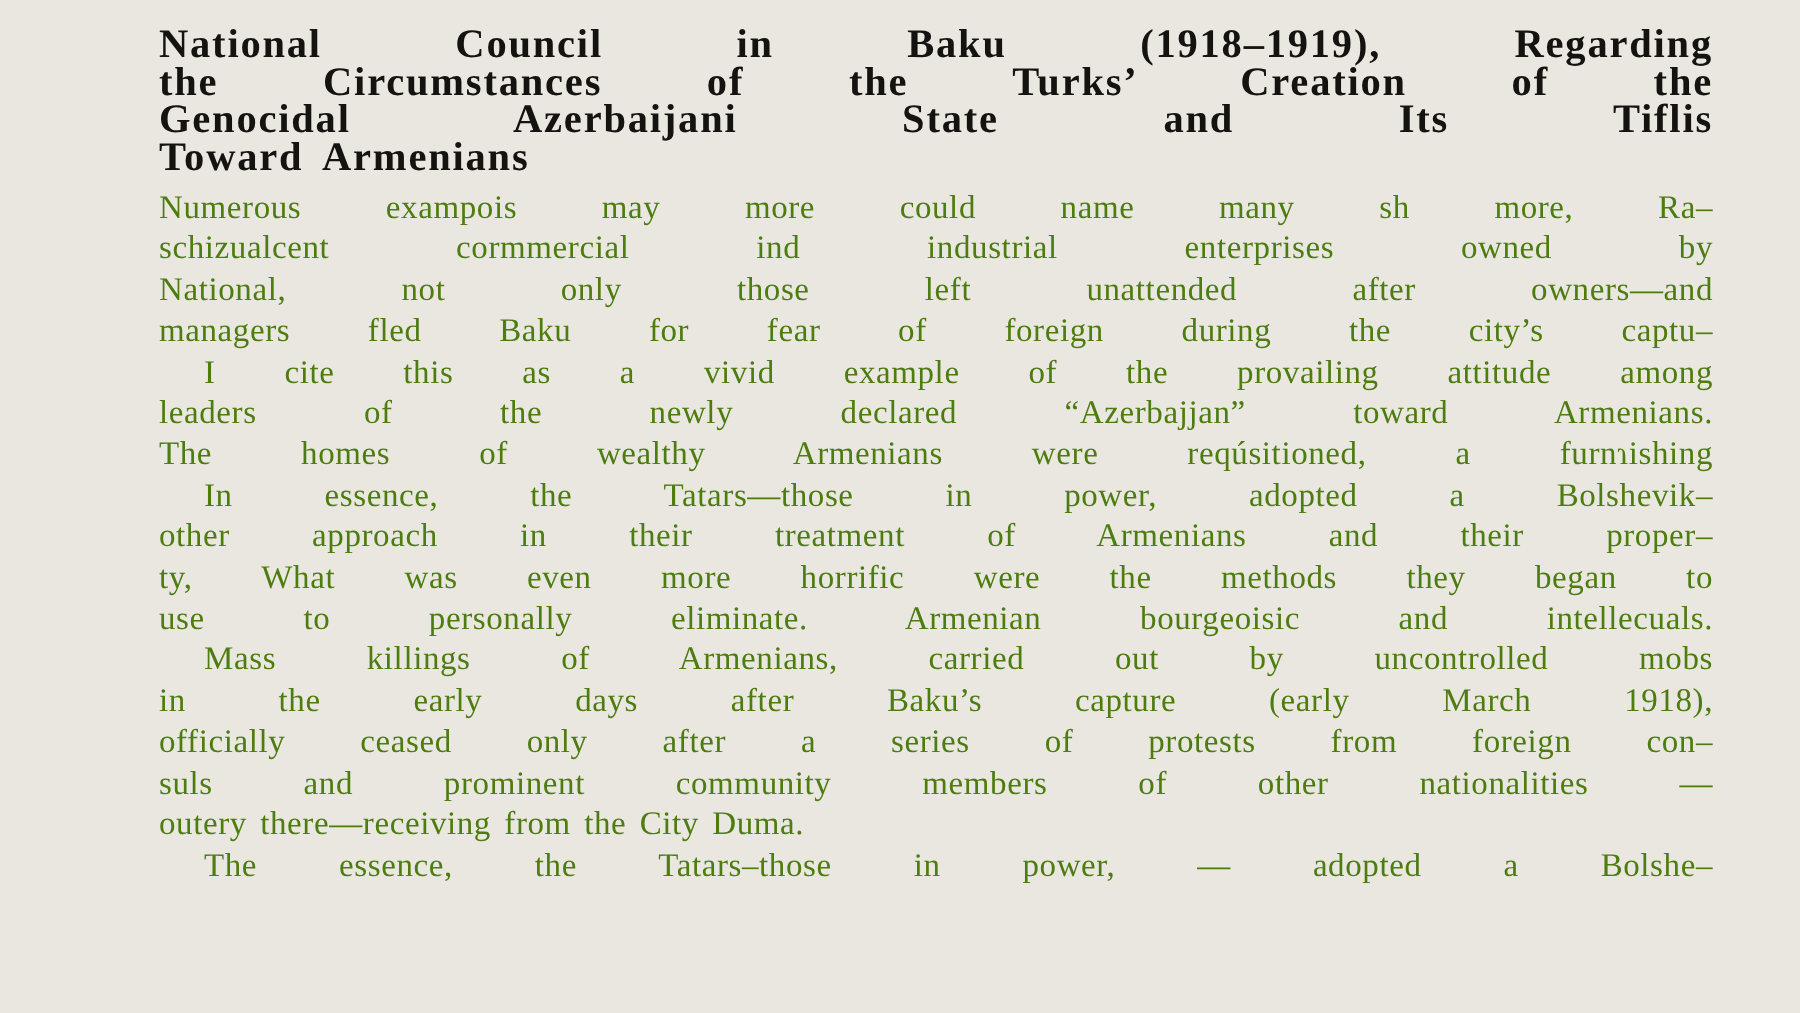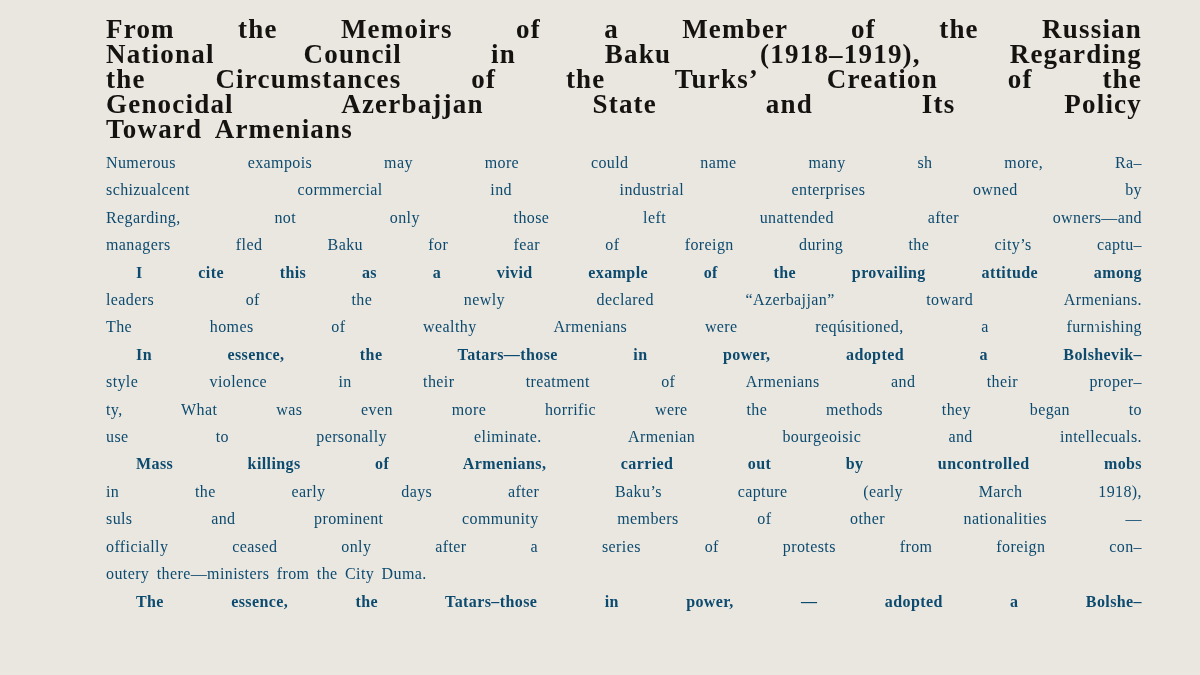--- a/index.html
+++ b/index.html
@@ -24,68 +24,67 @@
     word-spacing: 6px;
     white-space: nowrap;
     color: #151310;
   }
   .title-line.j {
     white-space: normal;
     text-align: justify;
     text-align-last: justify;
   }
   .line {
-    font-size: 16px;
+    font-size: 22px;
     line-height: 27.4px;
     letter-spacing: 0.4px;
     word-spacing: 3px;
     white-space: nowrap;
-    color: #0c4a6e;
+    color: #4d7c0f;
   }
   .line.j {
     white-space: normal;
     text-align: justify;
     text-align-last: justify;
   }
-  .line.ind { text-indent: 30px; font-weight: bold; }
+  .line.ind { text-indent: 30px; }
   .para { margin: 0; }
 </style>
 </head>
 <body>
 
 <div class="page">
   <div class="title-block" id="title-block">
-      <div class="title-line j">From the Memoirs of a Member of the Russian</div>
       <div class="title-line j">National Council in Baku (1918–1919), Regarding</div>
       <div class="title-line j">the Circumstances of the Turks’ Creation of the</div>
-      <div class="title-line j">Genocidal Azerbajjan State and Its Policy</div>
+      <div class="title-line j">Genocidal Azerbaijani State and Its Tiflis</div>
       <div class="title-line">Toward Armenians</div>
     </div>
   <div class="body-block" id="body-block">
       <div class="para">
         <div class="line j">Numerous exampois may more could name many sh more, Ra–</div>
         <div class="line j">schizualcent cormmercial ind industrial enterprises owned by</div>
-        <div class="line j">Regarding, not only those left unattended after owners—and</div>
+        <div class="line j">National, not only those left unattended after owners—and</div>
         <div class="line j">managers fled Baku for fear of foreign during the city’s captu–</div>
       </div>
       <div class="para">
         <div class="line j ind">I cite this as a vivid example of the provailing attitude among</div>
         <div class="line j">leaders of the newly declared “Azerbajjan” toward Armenians.</div>
         <div class="line j">The homes of wealthy Armenians were reqúsitioned, a furnɿishing</div>
       </div>
       <div class="para">
         <div class="line j ind">In essence, the Tatars—those in power, adopted a Bolshevik–</div>
-        <div class="line j">style violence in their treatment of Armenians and their proper–</div>
+        <div class="line j">other approach in their treatment of Armenians and their proper–</div>
         <div class="line j">ty, What was even more horrific were the methods they began to</div>
         <div class="line j">use to personally eliminate. Armenian bourgeoisic and intellecuals.</div>
       </div>
       <div class="para">
         <div class="line j ind">Mass killings of Armenians, carried out by uncontrolled mobs</div>
         <div class="line j">in the early days after Baku’s capture (early March 1918),</div>
+        <div class="line j">officially ceased only after a series of protests from foreign con–</div>
         <div class="line j">suls and prominent community members of other nationalities —</div>
-        <div class="line j">officially ceased only after a series of protests from foreign con–</div>
-        <div class="line">outery there—ministers from the City Duma.</div>
+        <div class="line">outery there—receiving from the City Duma.</div>
       </div>
       <div class="para">
         <div class="line j ind">The essence, the Tatars–those in power, — adopted a Bolshe–</div>
       </div>
     </div>
 </div>
 
 </body></html>

